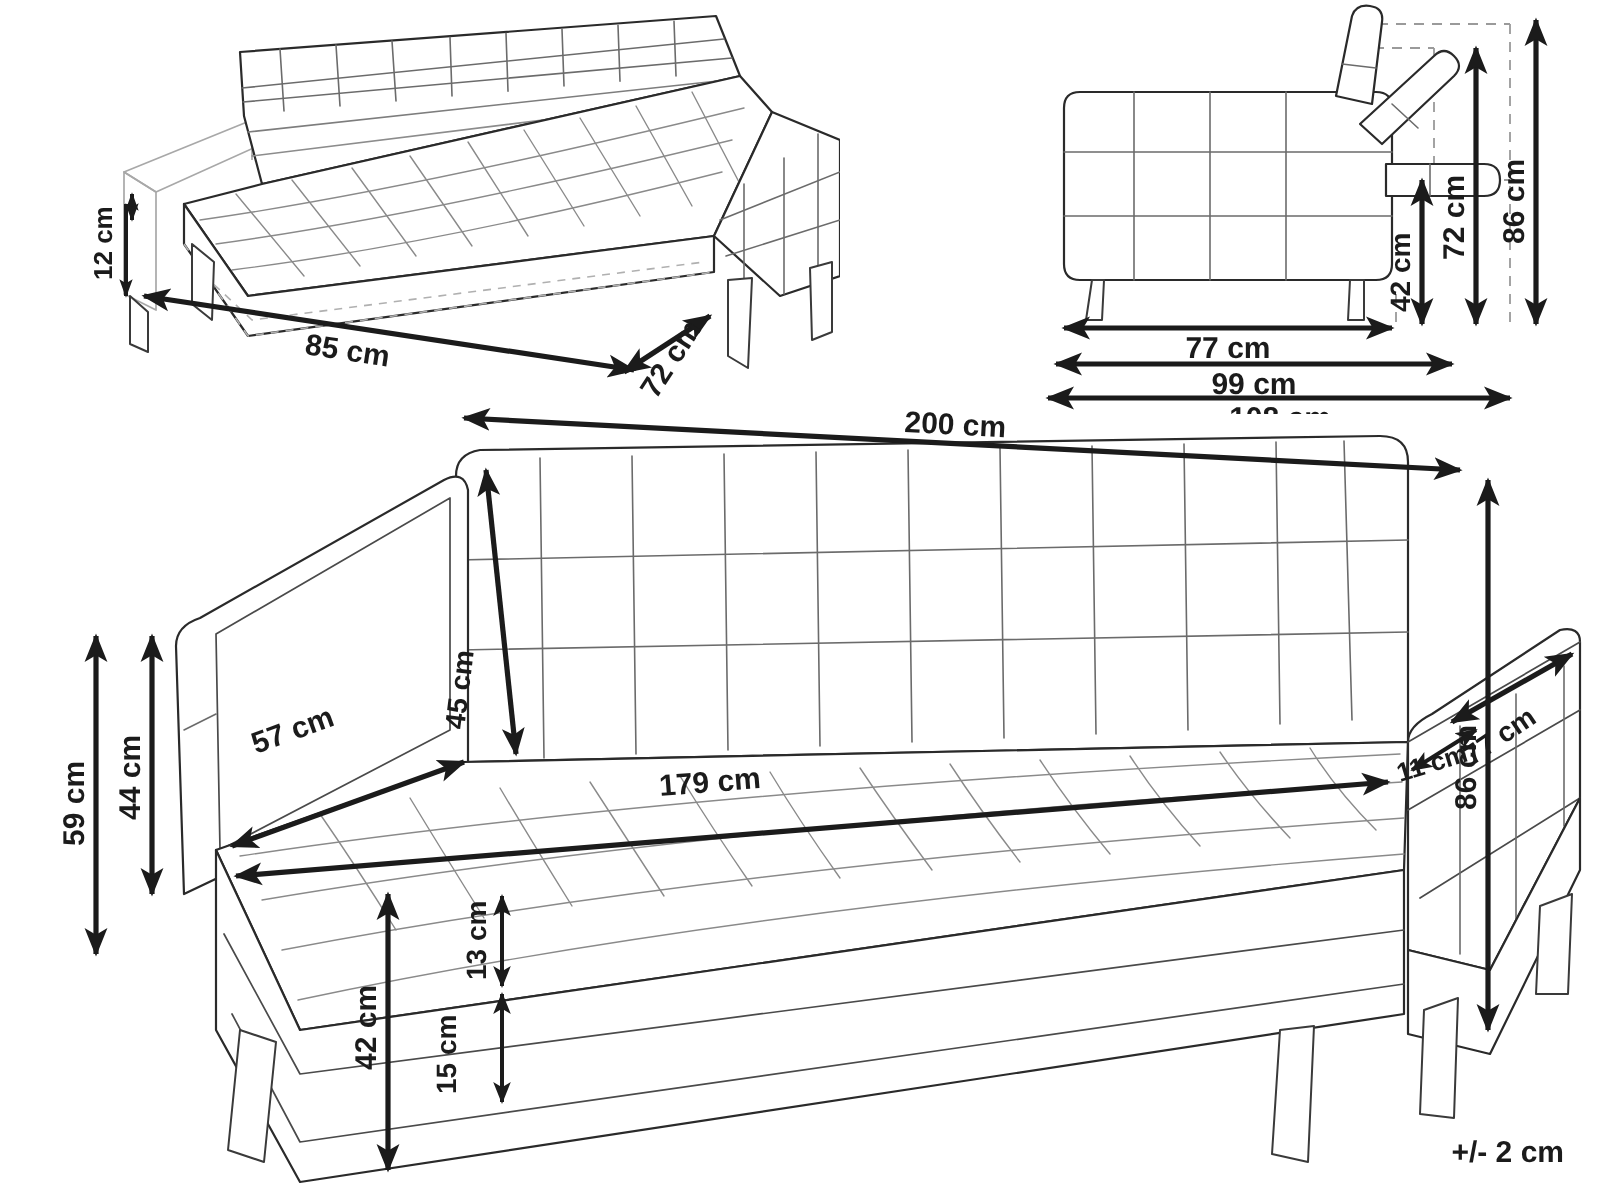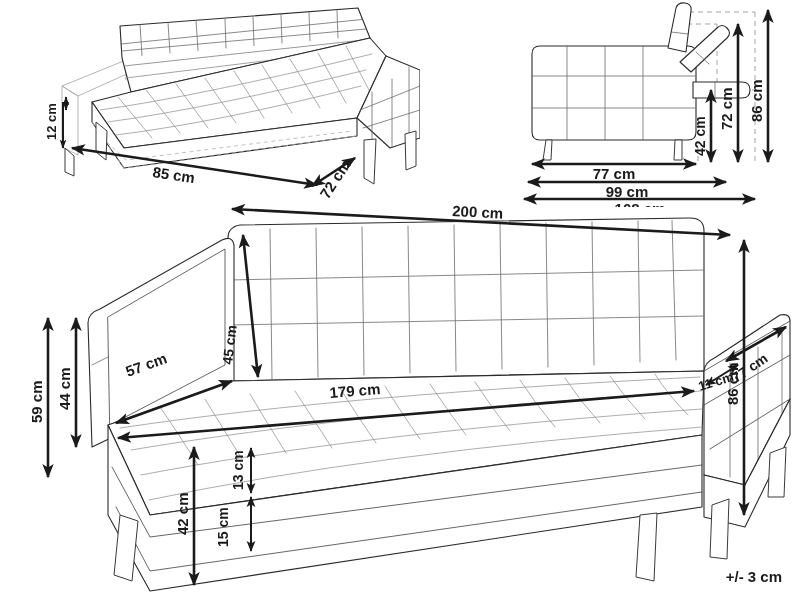--- a/index.html
+++ b/index.html
@@ -387,15 +387,15 @@
       <text class="dim-label" x="243" y="305" font-size="14" transform="rotate(-90 243 305)">13 cm</text>
     </g>
 
     <g>
       <path class="dimline-thin" d="M251,312 L251,366" marker-start="url(#ah-a)" marker-end="url(#ah-b)"></path>
       <text class="dim-label" x="228" y="362" font-size="14" transform="rotate(-90 228 362)">15 cm</text>
     </g>
   </svg>
 
   <div style="position:absolute; right:18px; bottom:14px;">
-    <span class="tol-label" style="color:#1b1b1b;">+/- 3 cm</span>
+    <span class="tol-label" style="color:#1b1b1b;">+/- 2 cm</span>
   </div>
 </div>
 
 </body></html>

